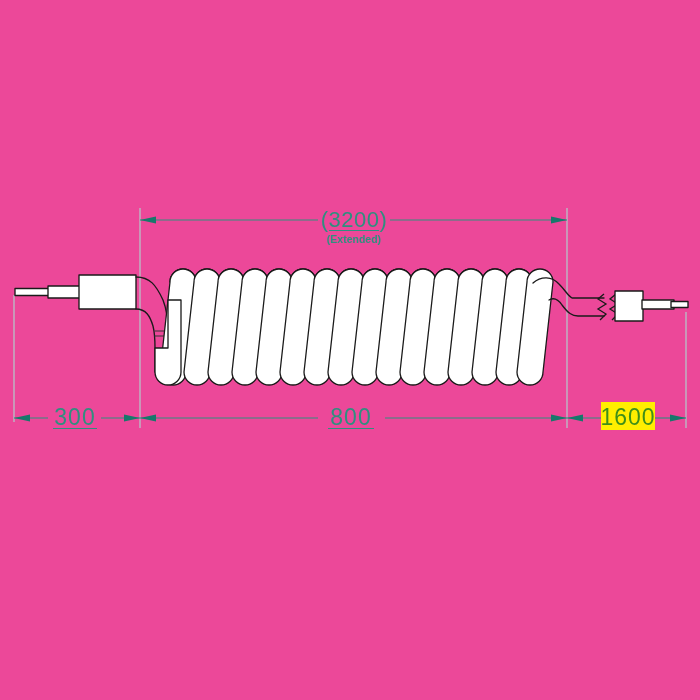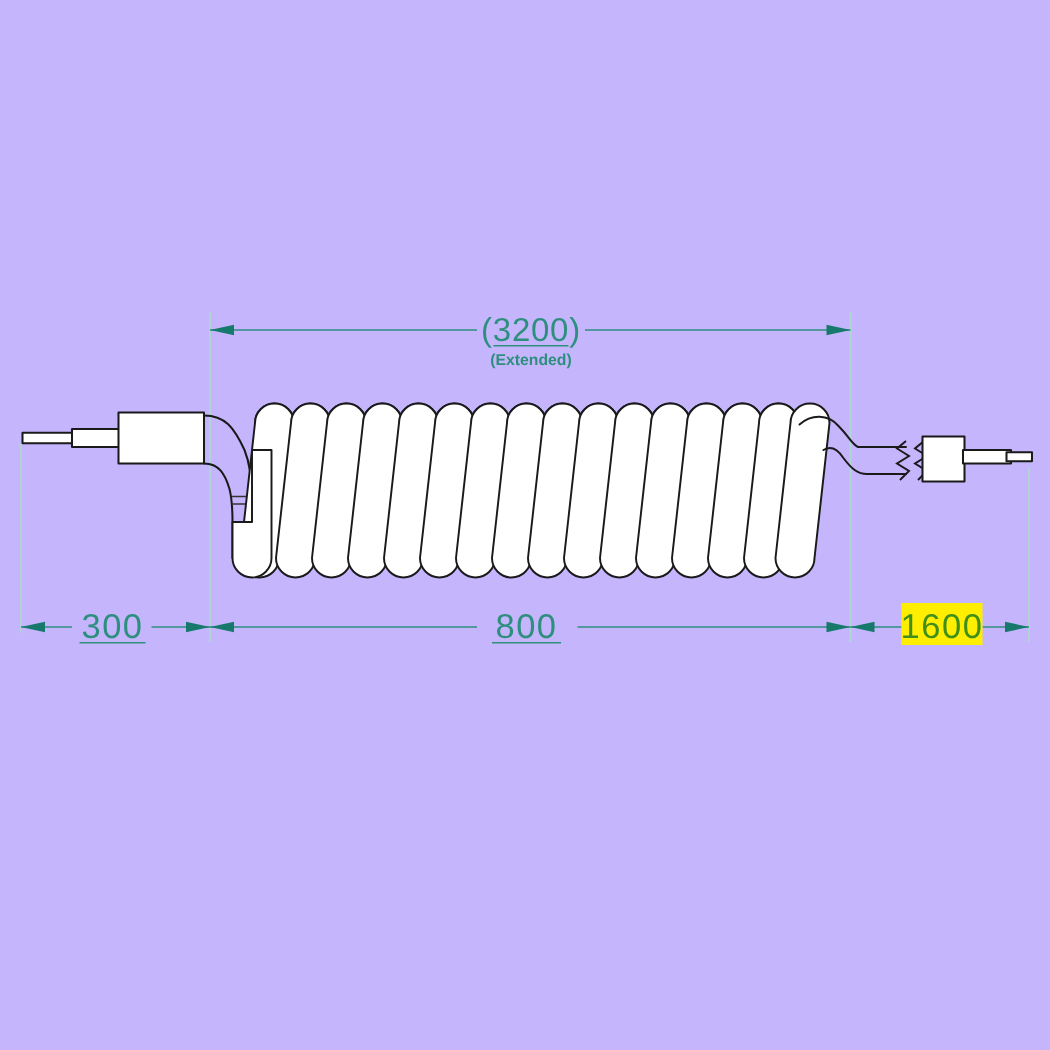--- a/index.html
+++ b/index.html
@@ -11,21 +11,21 @@
   body {
     width: 700px;
     height: 700px;
     font-family: "Liberation Sans", sans-serif;
     overflow: hidden;
   }
   #drawing-root {
     position: relative;
     width: 700px;
     height: 700px;
-    background: #c4b5fd;
+    background: #ec4899;
   }
   svg#cad-canvas {
     position: absolute;
     top: 0;
     left: 0;
     width: 700px;
     height: 700px;
     display: block;
   }
   

